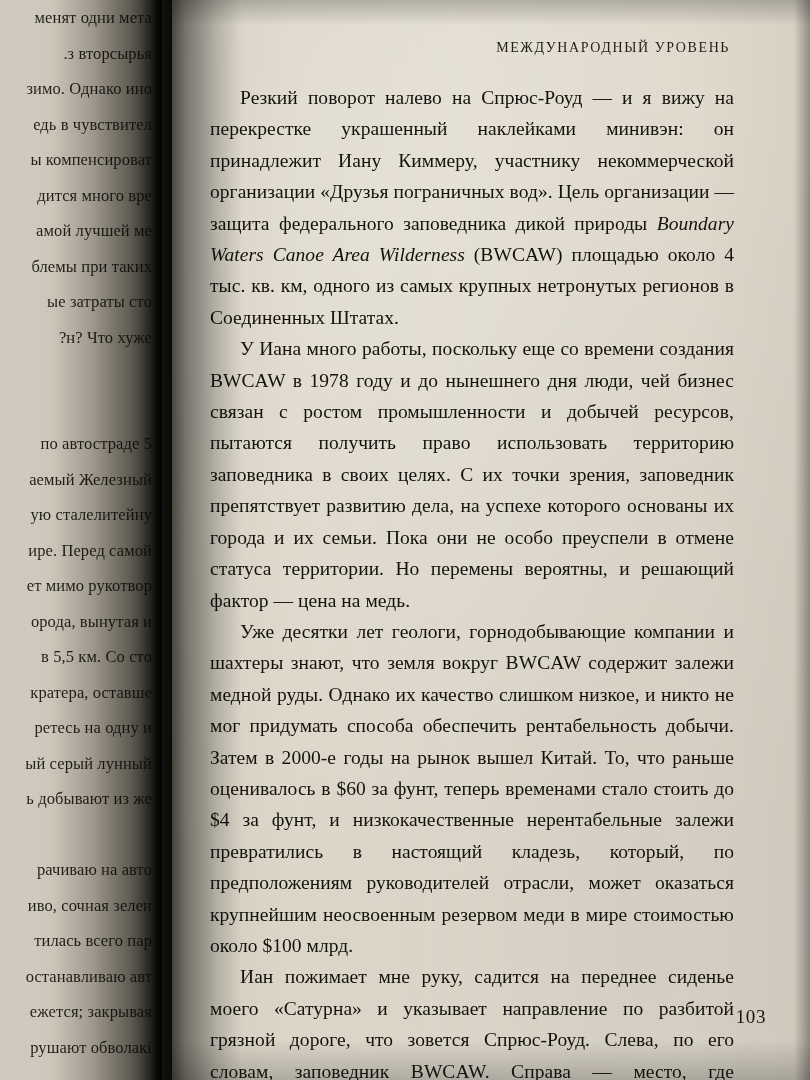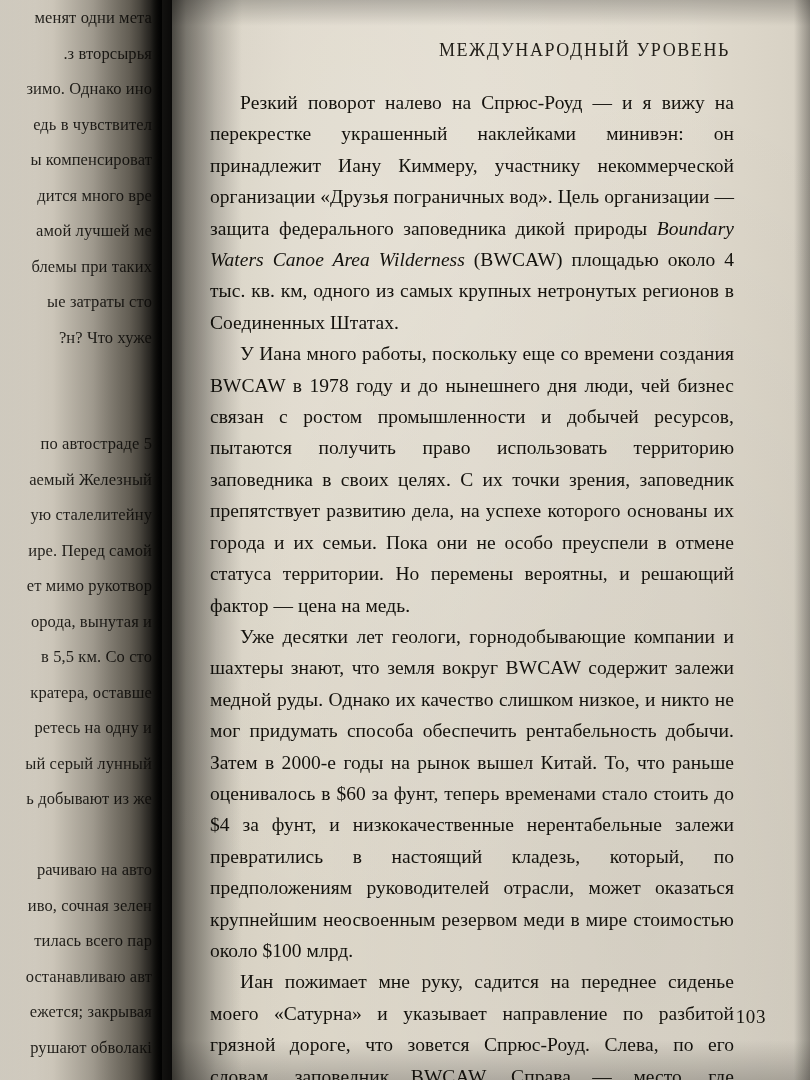--- a/index.html
+++ b/index.html
@@ -133,21 +133,21 @@
   .content {
     position: absolute;
     left: 38px;
     top: 40px;
     width: 524px;
     color: #16140f;
   }
 
   .running-head {
     text-align: right;
-    font-size: 18px;
+    font-size: 14px;
     letter-spacing: 1.6px;
     font-variant: small-caps;
     text-transform: uppercase;
     color: #211e18;
     margin-bottom: 26px;
     padding-right: 4px;
   }
 
   p.para {
     margin: 0;

